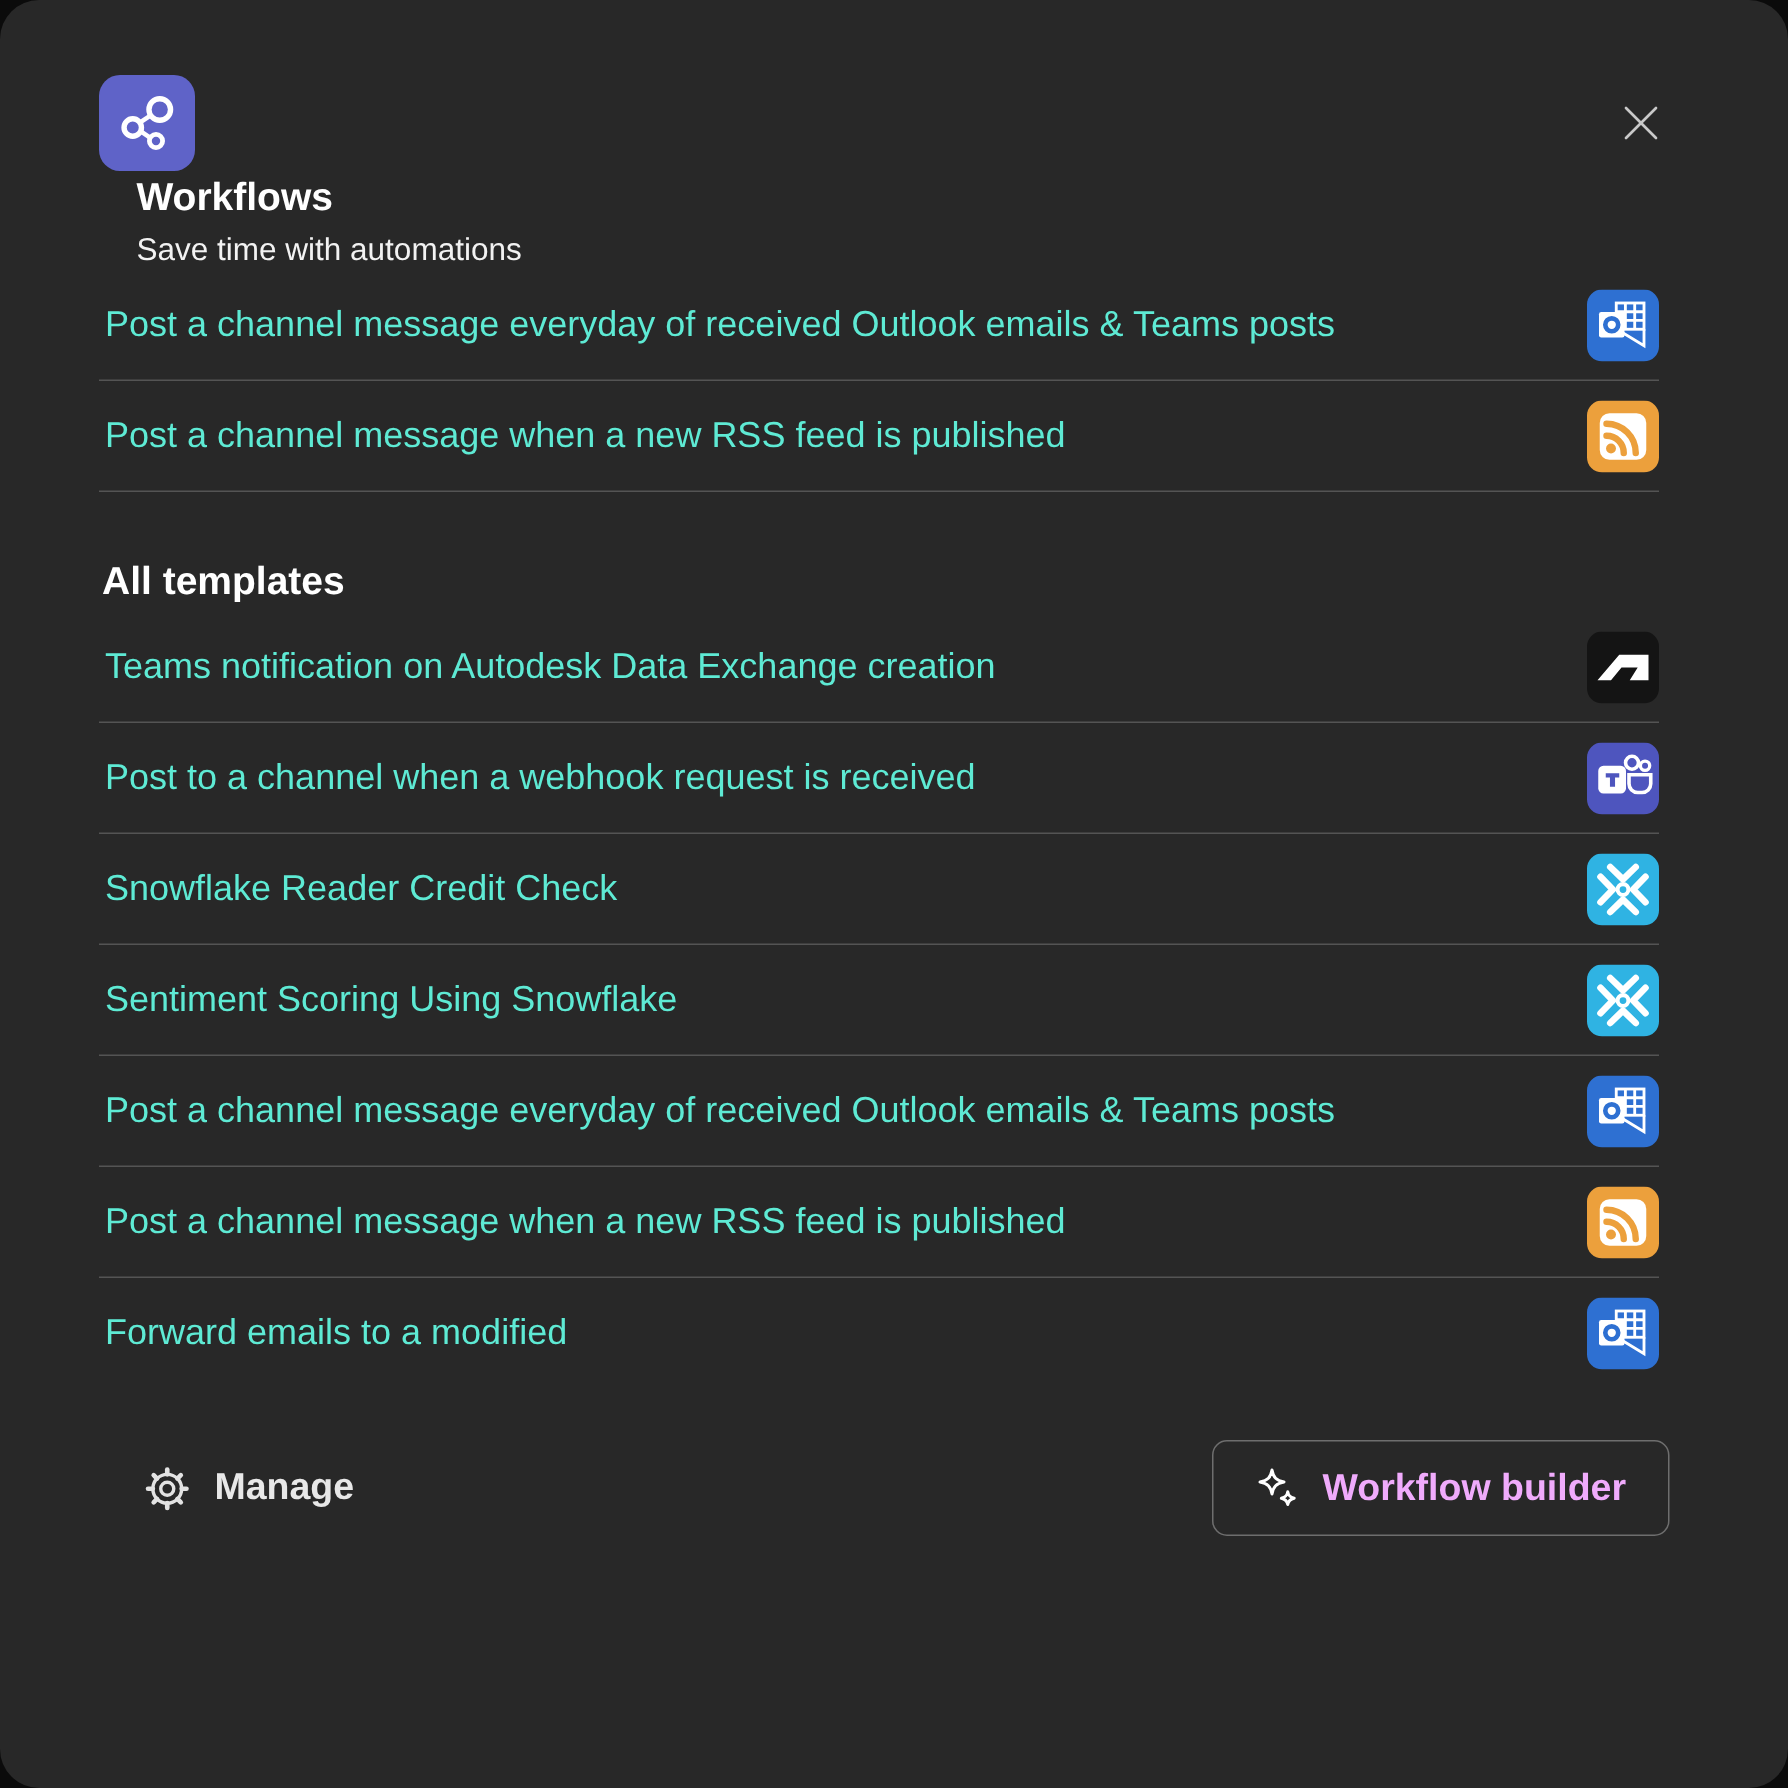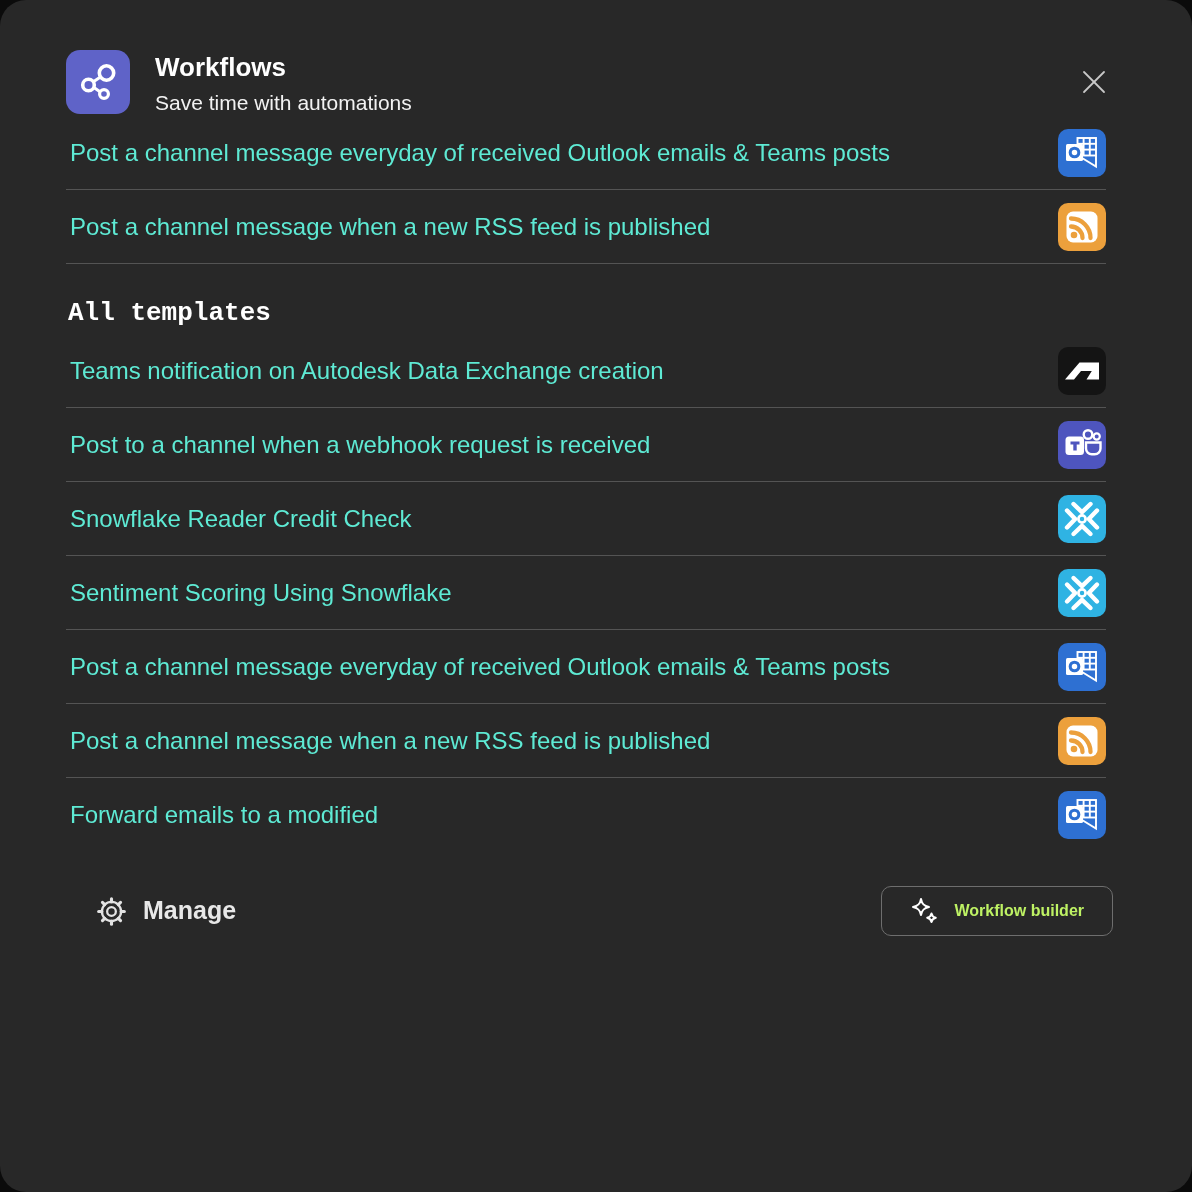--- a/index.html
+++ b/index.html
@@ -8,39 +8,39 @@
     font-family:"Liberation Sans", sans-serif;
     -webkit-font-smoothing:antialiased;
   }
   .panel {
     position:absolute; inset:0; background:#282828; border-radius:26px;
     box-sizing:border-box; display:flex; flex-direction:column;
   }
   
   .header {
     display:flex; align-items:flex-start;
-    padding:50px 86px 0 66px; position:relative;
+    padding:50px 86px 0 66px; position:relative;flex-direction:column;
   }
   .app-icon { width:64px; height:64px; flex:0 0 auto; }
   .app-icon svg { display:block; }
   .header-text { margin-left:25px; padding-top:2px; }
   .title { font-size:26px; font-weight:700; color:#ffffff; line-height:30px; }
   .subtitle { font-size:21px; color:#f2f2f2; line-height:26px; margin-top:8px; }
   .close-btn {
     position:absolute; top:62px; right:78px;
     width:40px; height:40px; border:none; background:transparent; cursor:pointer;
     display:flex; align-items:center; justify-content:center; padding:0;
   }
   
   .sections { padding:0 86px 0 66px; }
   .section-title {
     font-size:26px; font-weight:700; color:#ffffff;
     line-height:34px; margin:62px 0 4px 2px;
   }
-  .section + .section .section-title { margin-top:32px;font-family:Liberation Mono, monospace; }
+  .section + .section .section-title { margin-top:42px; }
   .template-row {
     height:74px; display:flex; align-items:center; justify-content:space-between;
     border-bottom:1px solid #545454; box-sizing:border-box; cursor:pointer;
   }
   .section:last-child .template-row:last-child { border-bottom:none; }
   .row-label {
     font-size:24px; color:#5eead4; padding-left:4px;
     white-space:nowrap; overflow:hidden; text-overflow:ellipsis;
   }
   .row-icon { width:48px; height:48px; flex:0 0 auto; margin-left:12px; }
@@ -51,22 +51,22 @@
     display:flex; align-items:center; justify-content:space-between;
   }
   .manage-btn {
     display:flex; gap:16px;
     background:transparent; border:none; cursor:pointer; padding:0;
     font-family:inherit; font-size:25px; font-weight:600; color:#e8e8e8;
   }
   .builder-btn {
     display:flex; align-items:center; gap:15px;
     background:transparent; border:1px solid #6e6e6e; border-radius:10px;
-    height:50px; padding:0 28px; cursor:pointer;
-    font-family:inherit; font-size:16px; font-weight:700; color:#bef264;
+    height:64px; padding:0 28px; cursor:pointer;
+    font-family:inherit; font-size:25px; font-weight:700; color:#f0abfc;
   }
   .builder-btn svg, .manage-btn svg { display:block; }
 </style>
 </head>
 <body>
 
 <div class="panel">
 
   <div class="header">
     <div class="app-icon">

